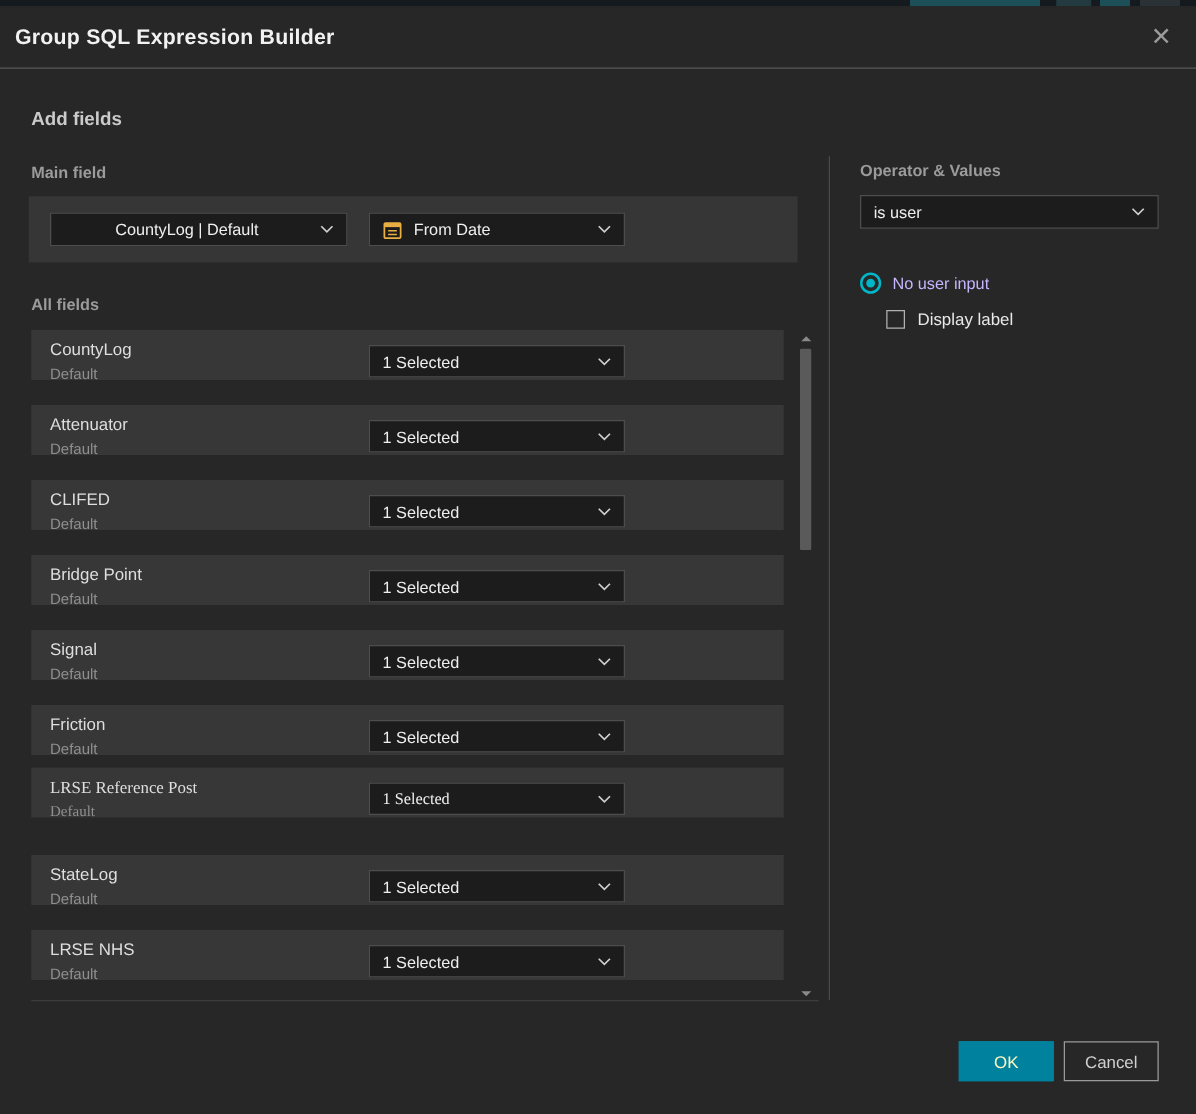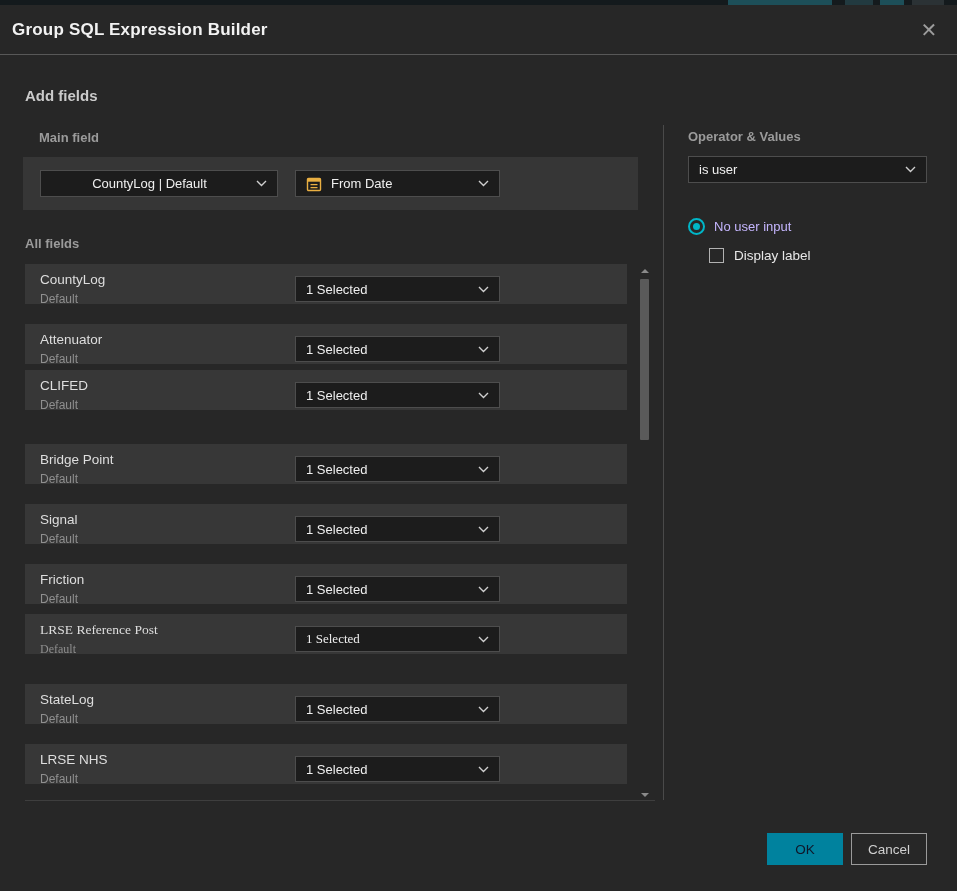--- a/index.html
+++ b/index.html
@@ -32,21 +32,21 @@
   .close-btn {
     width: 28px; height: 28px; display: flex; align-items: center; justify-content: center;
     color: #9c9c9c; font-size: 20px; cursor: pointer; line-height: 1;
   }
 
   .section-heading {
     position: absolute; left: 25px; top: 82px;
     color: #cbcbcb; font-size: 15px; font-weight: bold;
   }
   .sub-label { color: #9b9b9b; font-size: 13px; font-weight: bold; position: absolute; }
-  .lbl-mainfield { left: 39px; top: 125px; }
+  .lbl-mainfield { left: 25px; top: 125px; }
   .lbl-allfields { left: 25px; top: 231px; }
   .lbl-operator  { left: 688px; top: 124px; }
 
   
   .main-field-panel {
     position: absolute; left: 23px; top: 152px; width: 615px; height: 53px;
     background: #363636;
   }
 
   
@@ -122,21 +122,21 @@
   }
   .checkbox-label { margin-left: 10px; color: #e8e8e8; font-size: 13.5px; }
 
   
   .btn {
     position: absolute; top: 828px; width: 76px; height: 32px;
     display: flex; align-items: center; justify-content: center;
     font-size: 13.5px; cursor: pointer;
     font-family: "Liberation Sans", sans-serif;
   }
-  .btn-ok { left: 767px; background: #00829e; color: #0f172a; border: 1px solid #00829e; }
+  .btn-ok { left: 767px; background: #00829e; color: #fef9c3; border: 1px solid #00829e; }
   .btn-cancel { left: 851px; background: transparent; color: #d0d0d0; border: 1px solid #9a9a9a; }
 </style>
 </head>
 <body>
 
 <div class="backdrop-strip">
   <div class="bk" style="left:728px;width:104px;background:#1d4f59;"></div>
   <div class="bk" style="left:845px;width:28px;background:#223a40;"></div>
   <div class="bk" style="left:880px;width:24px;background:#1d4f59;"></div>
   <div class="bk" style="left:912px;width:32px;background:#2b3235;"></div>
@@ -202,21 +202,21 @@
       <div class="dd row-dd">
         <span class="dd-text">1 Selected</span>
         <span class="chev">
           <svg width="11" height="7" viewBox="0 0 11 7">
                 <path d="M1 1 L5.5 5.5 L10 1" stroke="#cfcfcf" stroke-width="1.4" fill="none"></path>
               </svg>
         </span>
       </div>
     </div>
 
-    <div class="field-row" style="top: 108px; padding-left: 44px;">
+    <div class="field-row" style="top: 122px; padding-left: 44px;">
       <div class="row-name">CLIFED</div>
       <div class="row-sub">Default</div>
       <div class="dd row-dd">
         <span class="dd-text">1 Selected</span>
         <span class="chev">
           <svg width="11" height="7" viewBox="0 0 11 7">
                 <path d="M1 1 L5.5 5.5 L10 1" stroke="#cfcfcf" stroke-width="1.4" fill="none"></path>
               </svg>
         </span>
       </div>

